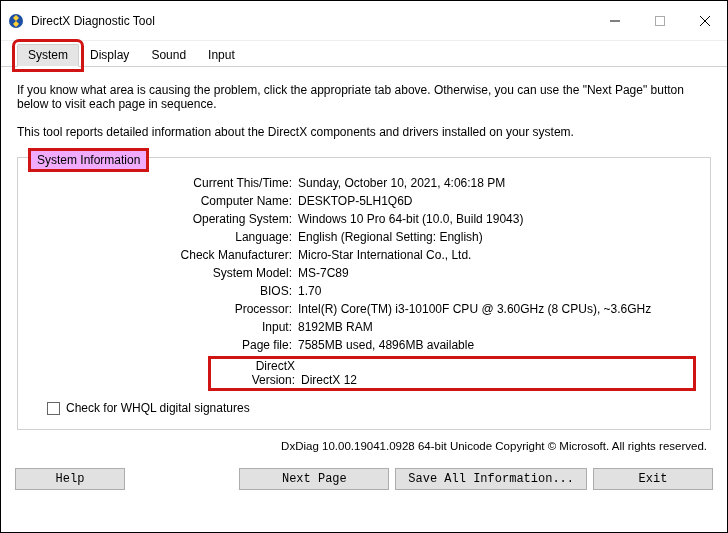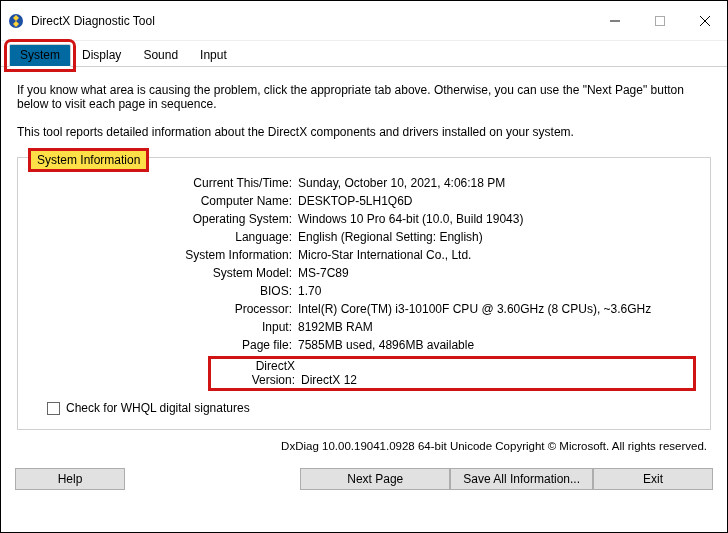--- a/index.html
+++ b/index.html
@@ -46,41 +46,42 @@
     padding: 3px 10px 4px 10px;
     border: 1px solid transparent;
     position: relative;
     top: 1px;
     border-top-left-radius: 2px;
     border-top-right-radius: 2px;
   }
   .tab.active {
     border-color: #d0d0d0;
     border-bottom-color: #fff;
-    background: #0369a1;
+    background: #e5e5e5;
+    margin-left: 8px;
   }
   .hl-red {
     outline: 3px solid #d01414;
     outline-offset: 2px;
   }
   .content {
     padding: 12px 16px 8px 16px;
   }
   .desc p { margin: 4px 0 14px 0; }
   .fieldset {
     border: 1px solid #d0d0d0;
     margin-top: 18px;
     padding: 14px 14px 14px 14px;
     position: relative;
   }
   .legend {
     position: absolute;
     top: -10px;
     left: 10px;
-    background: #fde047;
+    background: #f0abfc;
     padding: 2px 6px;
   }
   .hl-legend {
     border: 3px solid #d01414;
   }
   .info-grid {
     display: grid;
     grid-template-columns: 260px 1fr;
     row-gap: 4px;
     column-gap: 6px;
@@ -108,23 +109,24 @@
     border: 1px solid #666;
     background: #fff;
   }
   .footer-text {
     text-align: right;
     font-size: 11.5px;
     margin: 10px 4px 4px 0;
   }
   .btn-row {
     display: flex;
-    gap: 0;
+    gap: 6px;
     padding: 4px 14px 10px 14px;
     align-items: center;
+    font-family: Liberation Mono, monospace;
   }
   .spacer { flex: 1; }
   .btn {
     min-width: 100px;
     padding: 3px 12px;
     border: 1px solid #adadad;
     background: #e1e1e1;
     text-align: center;
     font-size: 12px;
   }
@@ -184,21 +186,21 @@
 
       <div class="lbl">Computer Name:</div>
       <div>DESKTOP-5LH1Q6D</div>
 
       <div class="lbl">Operating System:</div>
       <div>Windows 10 Pro 64-bit (10.0, Build 19043)</div>
 
       <div class="lbl">Language:</div>
       <div>English (Regional Setting: English)</div>
 
-      <div class="lbl">System Information:</div>
+      <div class="lbl">Check Manufacturer:</div>
       <div>Micro-Star International Co., Ltd.</div>
 
       <div class="lbl">System Model:</div>
       <div>MS-7C89</div>
 
       <div class="lbl">BIOS:</div>
       <div>1.70</div>
 
       <div class="lbl">Processor:</div>
       <div>Intel(R) Core(TM) i3-10100F CPU @ 3.60GHz (8 CPUs), ~3.6GHz</div>

